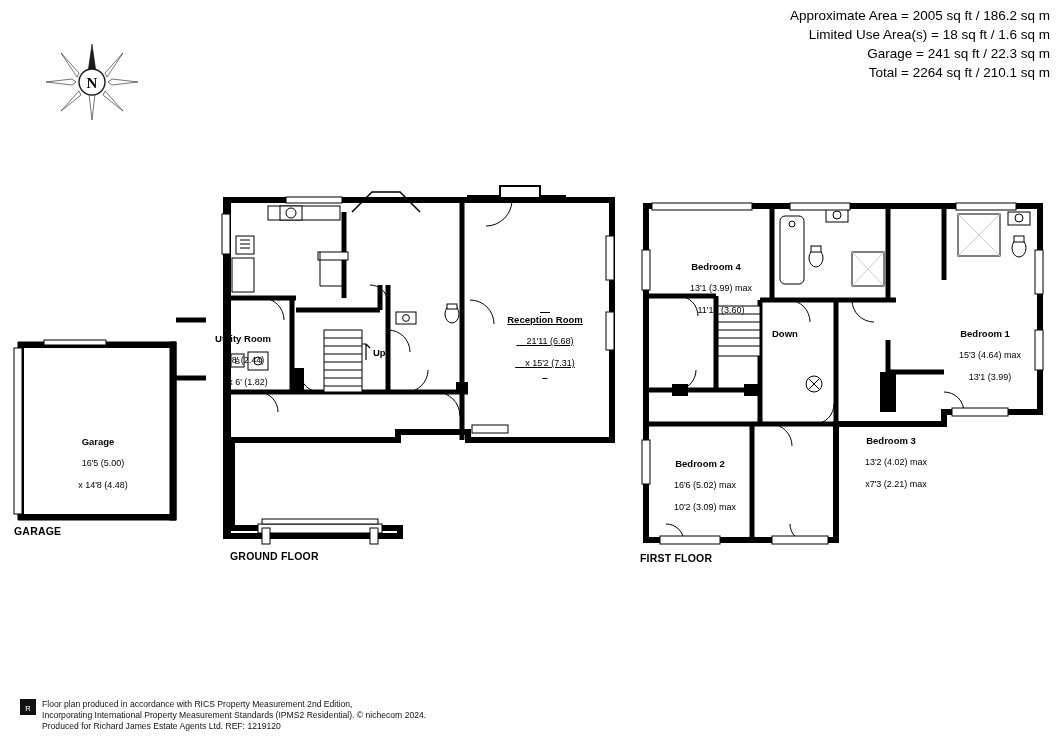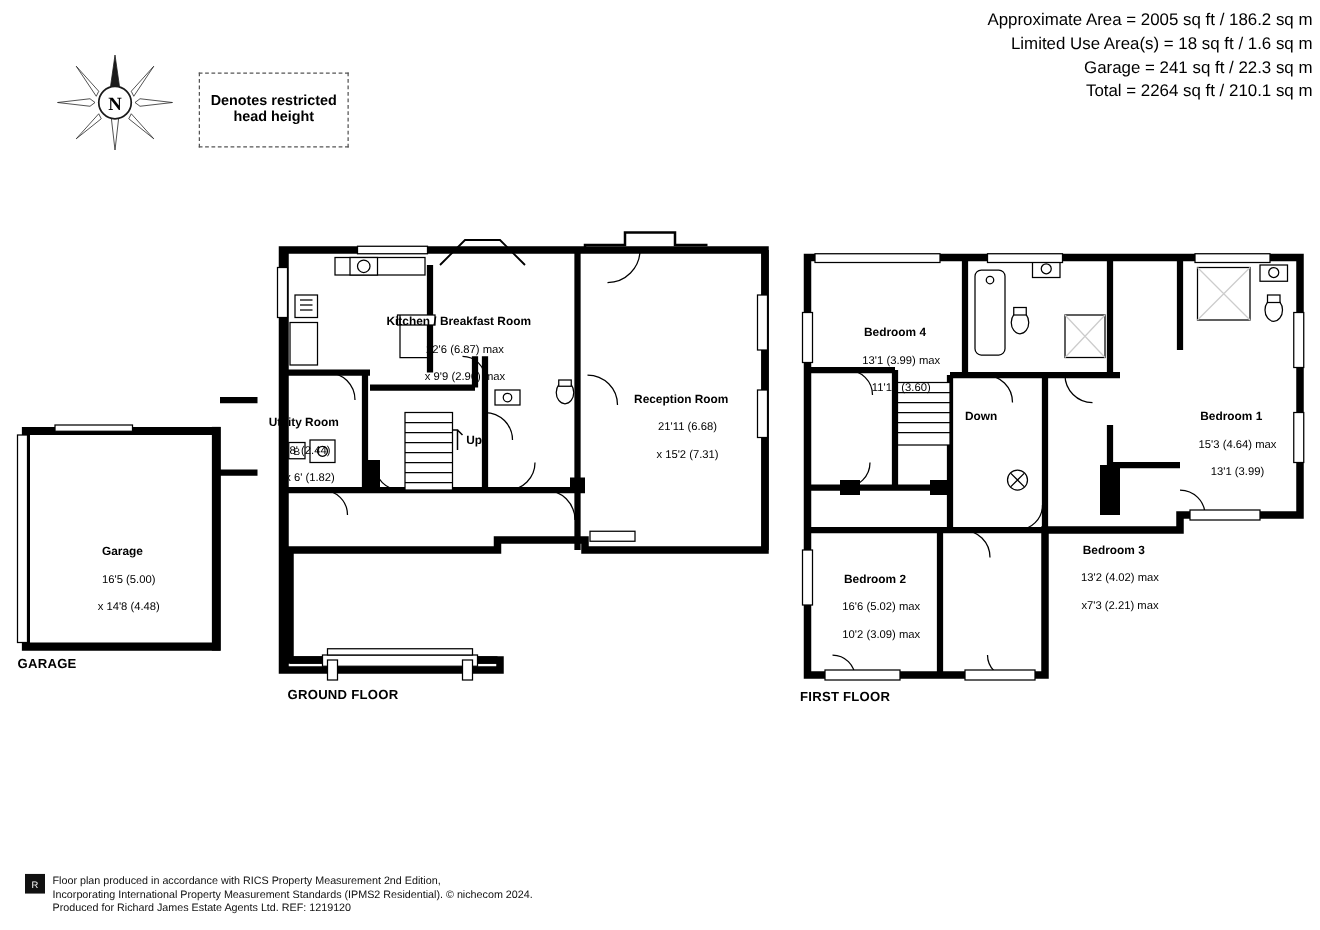--- a/index.html
+++ b/index.html
@@ -106,24 +106,20 @@
         <path d="M17 11 L35 31 L33 35 Z" fill="#ffffff"></path>
         <path d="M79 11 L61 31 L63 35 Z" fill="#ffffff"></path>
         <path d="M17 69 L35 49 L37 53 Z" fill="#ffffff"></path>
         <path d="M79 69 L61 49 L59 53 Z" fill="#ffffff"></path>
       </g>
       <circle cx="48" cy="40" r="13" fill="#ffffff" stroke="#1a1a1a" stroke-width="1.4"></circle>
       <text x="48" y="46" text-anchor="middle" font-family="Liberation Serif, serif" font-size="15" font-weight="bold" fill="#000">N</text>
     </svg>
   </div>
 
-  <div class="key-box">
-    <span>Denotes restricted
-head height</span>
-  </div>
 
   <svg class="plan" width="1056" height="744" viewBox="0 0 1056 744">
     <defs>
       <pattern id="hatch" width="6" height="6" patternUnits="userSpaceOnUse" patternTransform="rotate(45)">
         <rect width="6" height="6" fill="#ffffff"></rect>
         <line x1="0" y1="0" x2="0" y2="6" stroke="#bbb" stroke-width="1"></line>
       </pattern>
     </defs>
 
     <g stroke="#000" fill="none" stroke-width="1">
@@ -333,27 +329,22 @@
     <span>16'5 (5.00)</span><br>
     <span>x 14'8 (4.48)</span>
   </div>
 
   <div class="lbl" style="left:195px; top:311px; width:96px;">
     <span class="t">Utility Room</span>
     <span>8' (2.44)</span><br>
     <span>x 6' (1.82)</span>
   </div>
 
-  <div class="lbl" style="left:297px; top:230px; width:140px;">
-    <span class="t">Kitchen / Breakfast Room</span>
-    <span>22'6 (6.87) max</span><br>
-    <span>x 9'9 (2.96) max</span>
-  </div>
-
-  <div class="lbl" style="left:485px; top:292px; width:120px;">
+
+  <div class="lbl" style="left:485px; top:292px; width:120px;text-decoration:underline;">
     <span class="t">Reception Room</span>
     <span>21'11 (6.68)</span><br>
     <span>x 15'2 (7.31)</span>
   </div>
 
 
   <div class="lbl" style="left:360px; top:347px; width:28px; text-align:left; font-size:9.5px; font-weight:bold;margin-left:13px;">Up</div>
 
   <div class="floor-title" style="left:230px; top:550px;">GROUND FLOOR</div>
   <div class="floor-title" style="left:14px; top:525px;">GARAGE</div>

